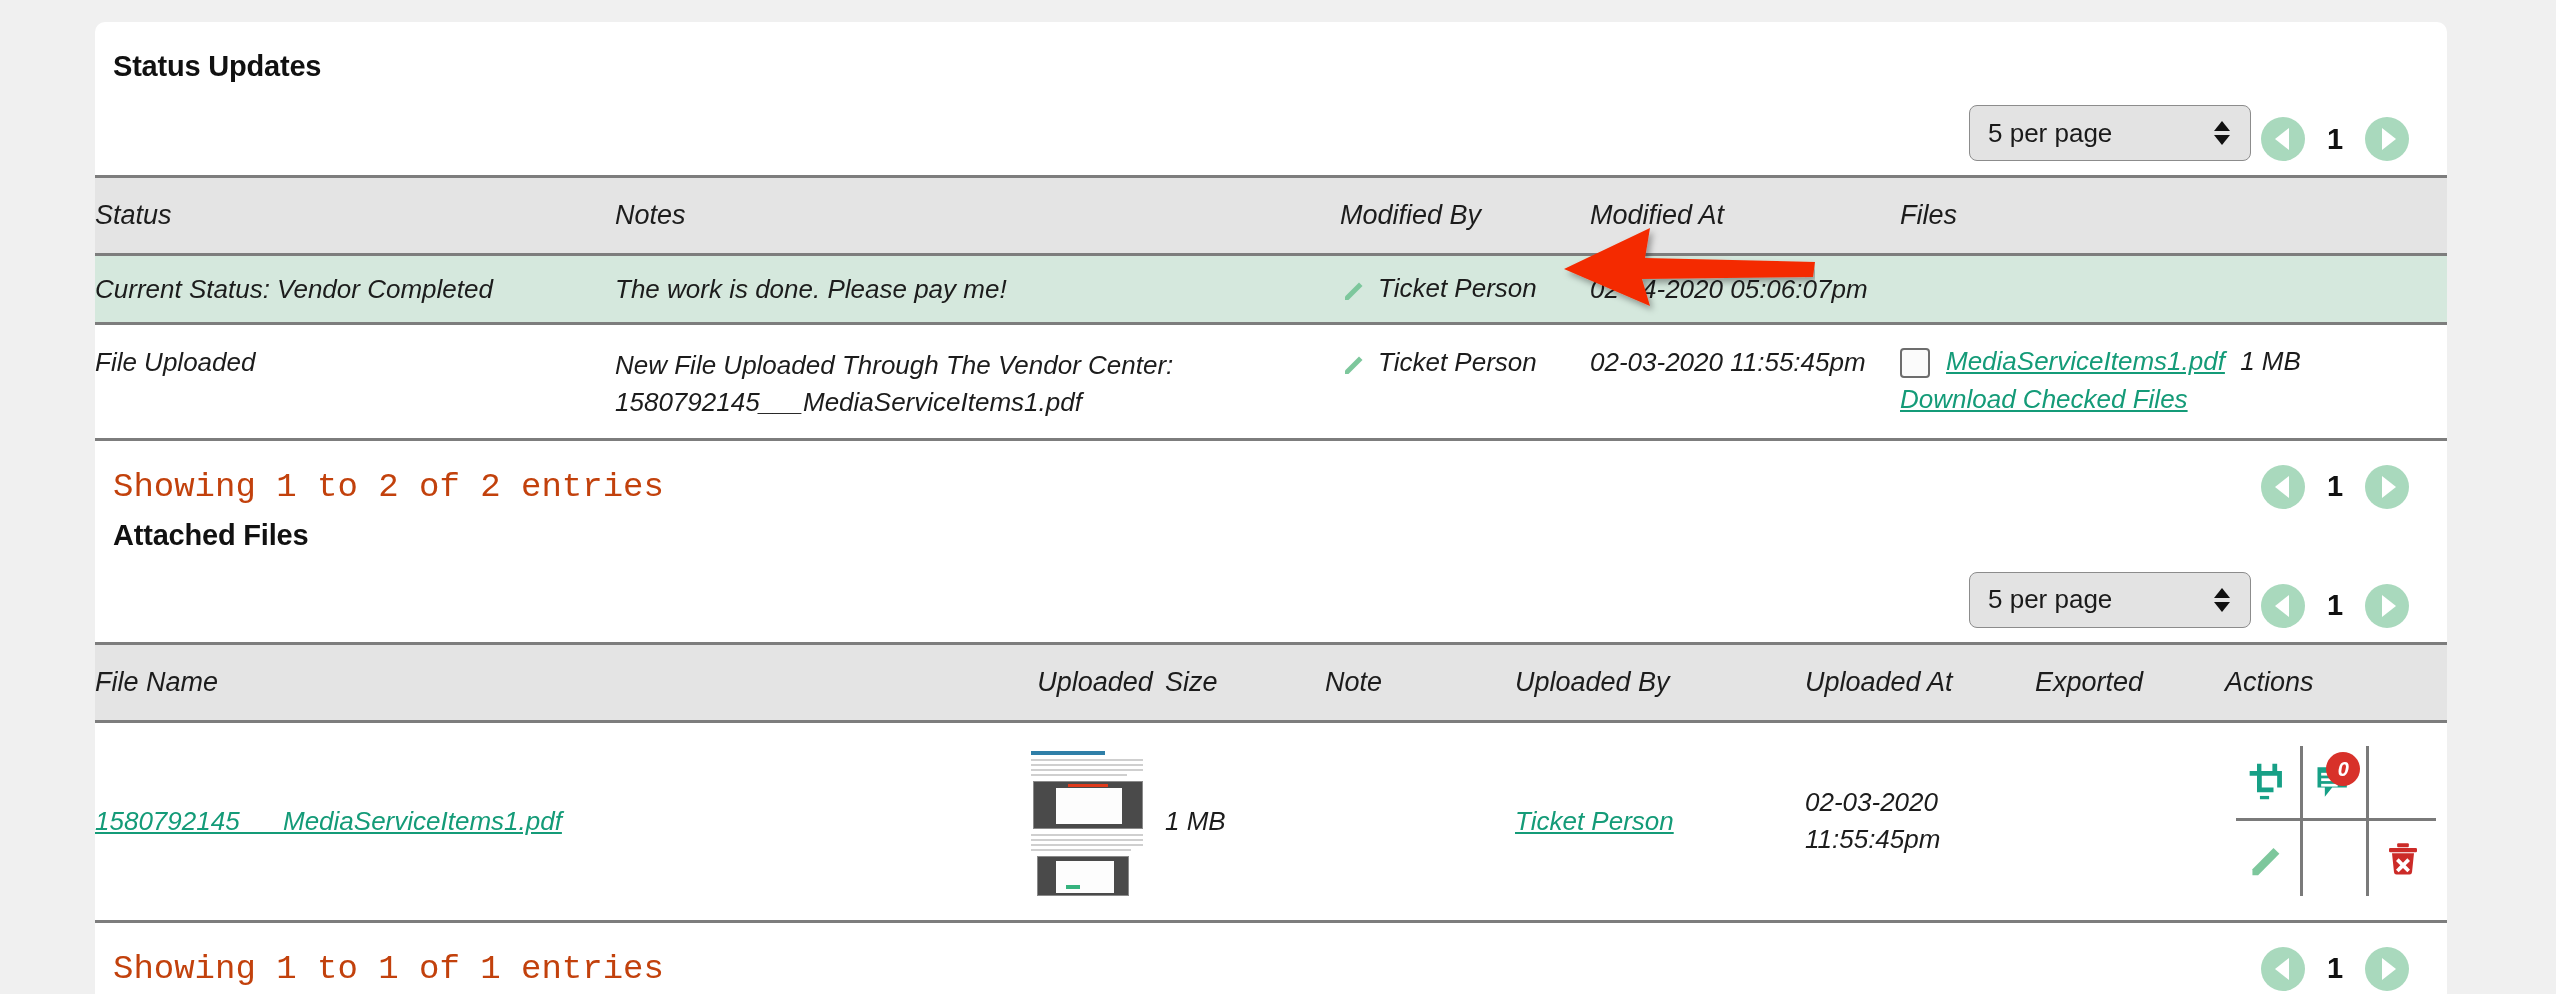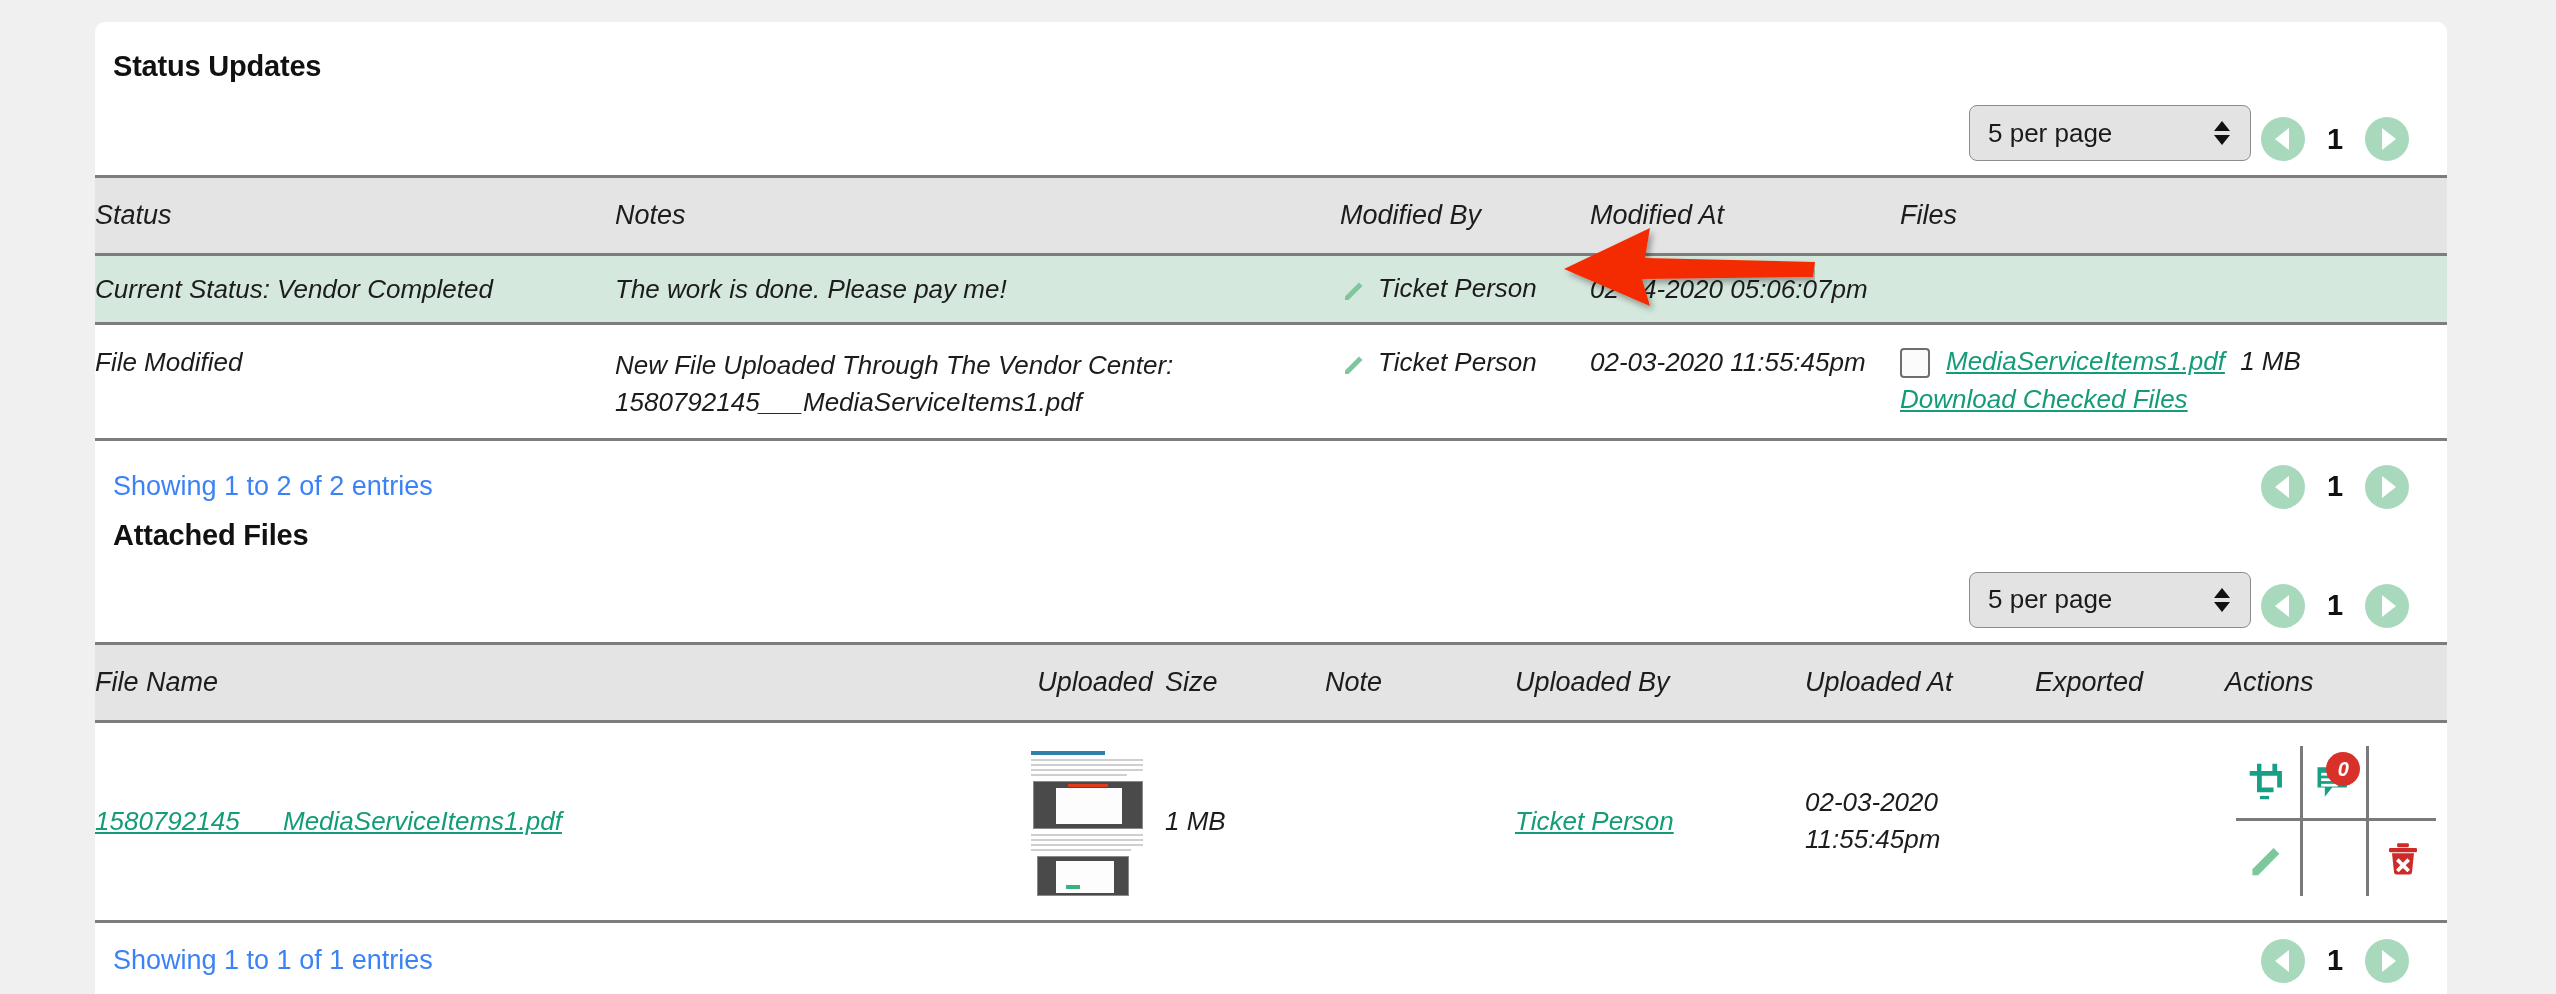--- a/index.html
+++ b/index.html
@@ -138,22 +138,23 @@
     display: inline-block;
     width: 30px; height: 30px;
     border: 2px solid #6d6d6d;
     border-radius: 4px;
     background: #fbfbfb;
     vertical-align: middle;
     margin-right: 16px;
     cursor: pointer;
   }
   .showing {
-    font-size: 27px;
-    color: #3b82f6;
+    font-size: 34px;
+    color: #c2410c;
+    font-family: Liberation Mono, monospace;
   }
 
   
   .thumb {
     width: 128px; height: 150px;
     position: relative;
     background: #ffffff;
     overflow: hidden;
   }
   .thumb .tline {
@@ -261,21 +262,21 @@
           <td>The work is done. Please pay me!</td>
           <td>
             <svg class="pencil" viewBox="0 0 24 24">
               <path d="M4 17.2 L15.2 6 L18 8.8 L6.8 20 L4 20 Z" fill="#7dc79c"></path>
             </svg><span>Ticket Person</span>
           </td>
           <td>02-04-2020 05:06:07pm</td>
           <td></td>
         </tr>
         <tr>
-          <td class="cellpad" style="vertical-align:top;padding-top:22px;">File Modified</td>
+          <td class="cellpad" style="vertical-align:top;padding-top:22px;">File Uploaded</td>
           <td style="vertical-align:top;padding-top:22px;line-height:1.42;">
             <div>New File Uploaded Through The Vendor Center:</div>
             <div>1580792145___MediaServiceItems1.pdf</div>
           </td>
           <td style="vertical-align:top;padding-top:22px;">
             <svg class="pencil" viewBox="0 0 24 24">
               <path d="M4 17.2 L15.2 6 L18 8.8 L6.8 20 L4 20 Z" fill="#7dc79c"></path>
             </svg><span>Ticket Person</span>
           </td>
           <td style="vertical-align:top;padding-top:22px;">02-03-2020 11:55:45pm</td>
@@ -416,21 +417,21 @@
                   <path d="M5.4 8.6 h13.2 l-1.2 11.4 a1.5 1.5 0 0 1 -1.5 1.3 h-7.8 a1.5 1.5 0 0 1 -1.5 -1.3 z" fill="#cc2b28"></path>
                   <path d="M9.4 11.6 L12 14.2 L14.6 11.6 L16.2 13.2 L13.6 15.8 L16.2 18.4 L14.6 20 L12 17.4 L9.4 20 L7.8 18.4 L10.4 15.8 L7.8 13.2 Z" fill="#ffffff"></path>
                 </svg>
               </div>
             </div>
           </td>
         </tr>
       </tbody>
     </table>
 
-    <div style="display:flex;align-items:center;justify-content:space-between;padding:16px 38px 0 18px;">
+    <div style="display:flex;align-items:center;justify-content:space-between;padding:24px 38px 0 18px;">
       <div class="showing">Showing 1 to 1 of 1 entries</div>
       <div class="pager">
         <div class="pgbtn prev">
             <i></i>
           </div>
         <div class="pgnum">1</div>
         <div class="pgbtn next">
             <i></i>
           </div>
       </div>

